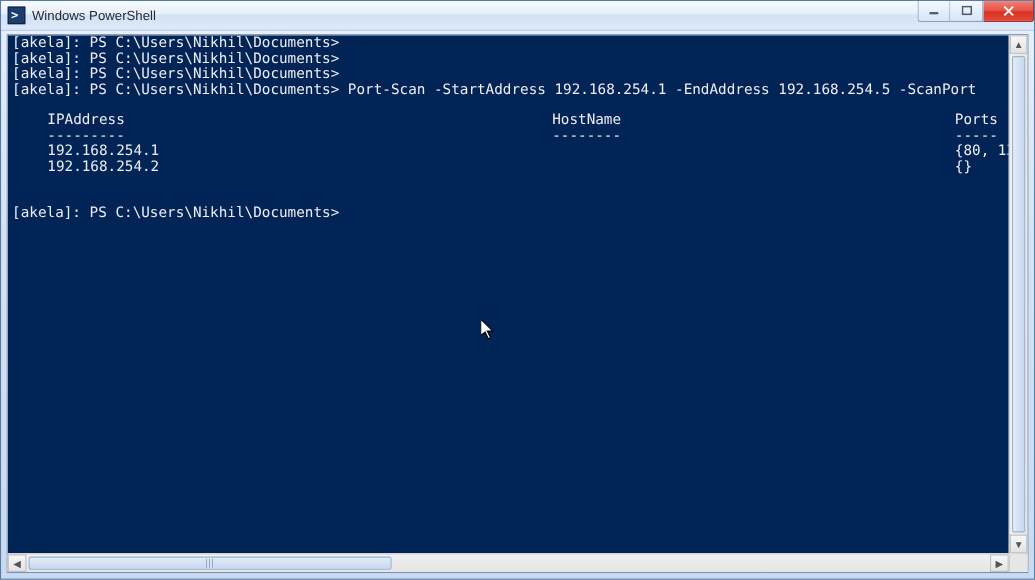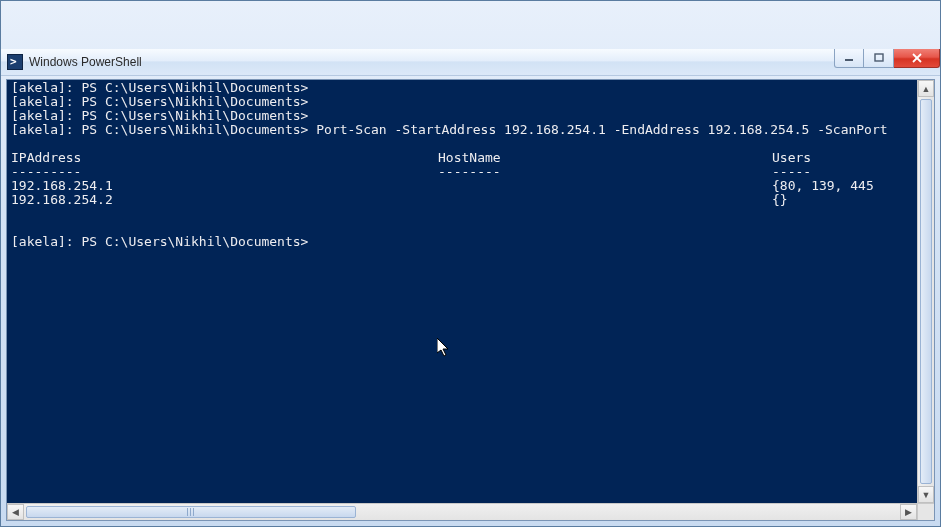--- a/index.html
+++ b/index.html
@@ -19,21 +19,20 @@
     display: flex;
     flex-direction: column;
   }
   .titlebar {
     height: 27px;
     display: flex;
     align-items: center;
     padding: 0 0 0 6px;
     background: linear-gradient(to bottom, #f7fbff 0%, #e4eefb 45%, #d2e2f5 50%, #dce9f8 100%);
     border-bottom: 1px solid #b6c9e1;
-    margin-top: 48px;
   }
   .titlebar .app-icon {
     width: 16px; height: 16px;
     margin-right: 6px;
     background: #1b3e6f;
     border: 1px solid #0d2344;
     position: relative;
   }
   .titlebar .app-icon::after {
     content: ">";
@@ -163,21 +162,21 @@
     width: 8px; height: 8px;
     background: repeating-linear-gradient(to right, #8ea9cc 0 1px, transparent 1px 3px);
   }
 
   .cursor-arrow {
     position: absolute;
     left: 430px; top: 258px;
     pointer-events: none;
   }
 
-  .col { display: inline-block; }
+  .col { display: inline-block; margin-left: 32px; }
   .c1 { width: 427px; }
   .c2 { width: 334px; }
   .c3 { }
   .dash { text-decoration: none; }
 </style>
 </head>
 <body>
 
 <div class="window">
 
@@ -205,21 +204,21 @@
     </div>
   </div>
 
   <div class="console-wrap">
     <div class="console-body">
       <div class="console"><span>[akela]: PS C:\Users\Nikhil\Documents&gt;</span>
 <span>[akela]: PS C:\Users\Nikhil\Documents&gt;</span>
 <span>[akela]: PS C:\Users\Nikhil\Documents&gt;</span>
 <span>[akela]: PS C:\Users\Nikhil\Documents&gt; Port-Scan -StartAddress 192.168.254.1 -EndAddress 192.168.254.5 -ScanPort</span>
 
-<span class="col c1">IPAddress</span><span class="col c2">HostName</span><span class="col c3">Users</span>
+<span class="col c1">IPAddress</span><span class="col c2">HostName</span><span class="col c3">Ports</span>
 <span class="col c1 dash">---------</span><span class="col c2 dash">--------</span><span class="col c3 dash">-----</span>
 <span class="col c1">192.168.254.1</span><span class="col c2"></span><span class="col c3">{80, 139, 445</span>
 <span class="col c1">192.168.254.2</span><span class="col c2"></span><span class="col c3">{}</span>
 
 
 <span>[akela]: PS C:\Users\Nikhil\Documents&gt; </span></div>
 
       <div class="vscroll">
         <div class="arrow up">▲</div>
         <div class="thumb"></div>

